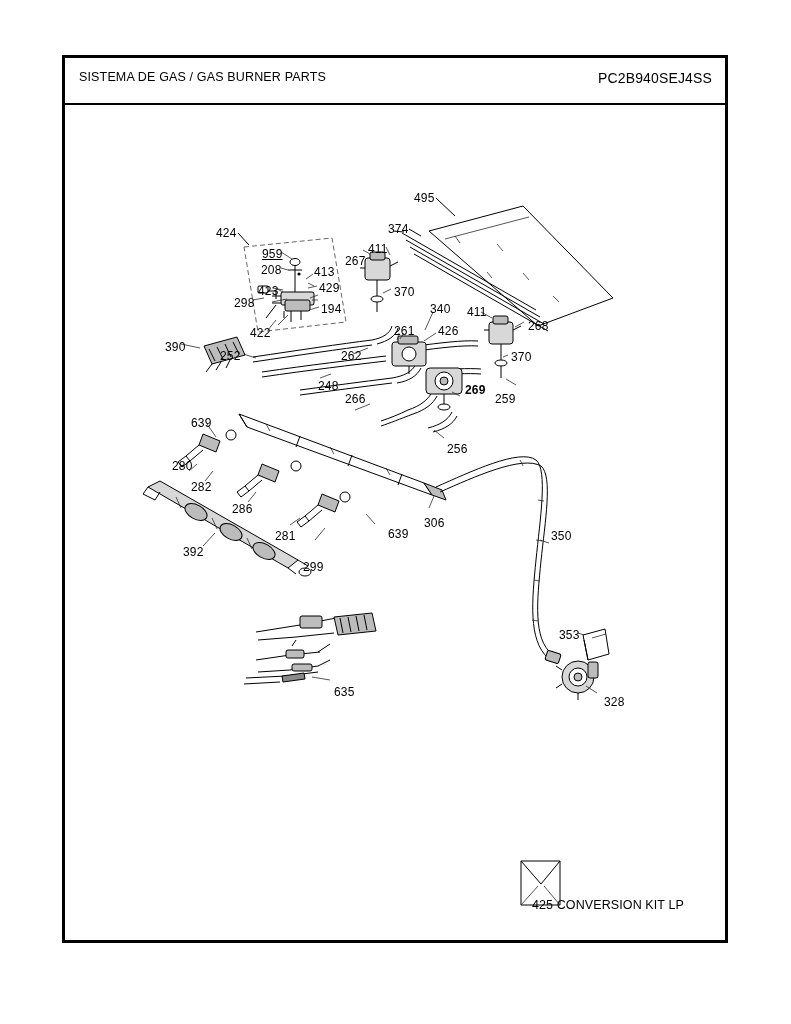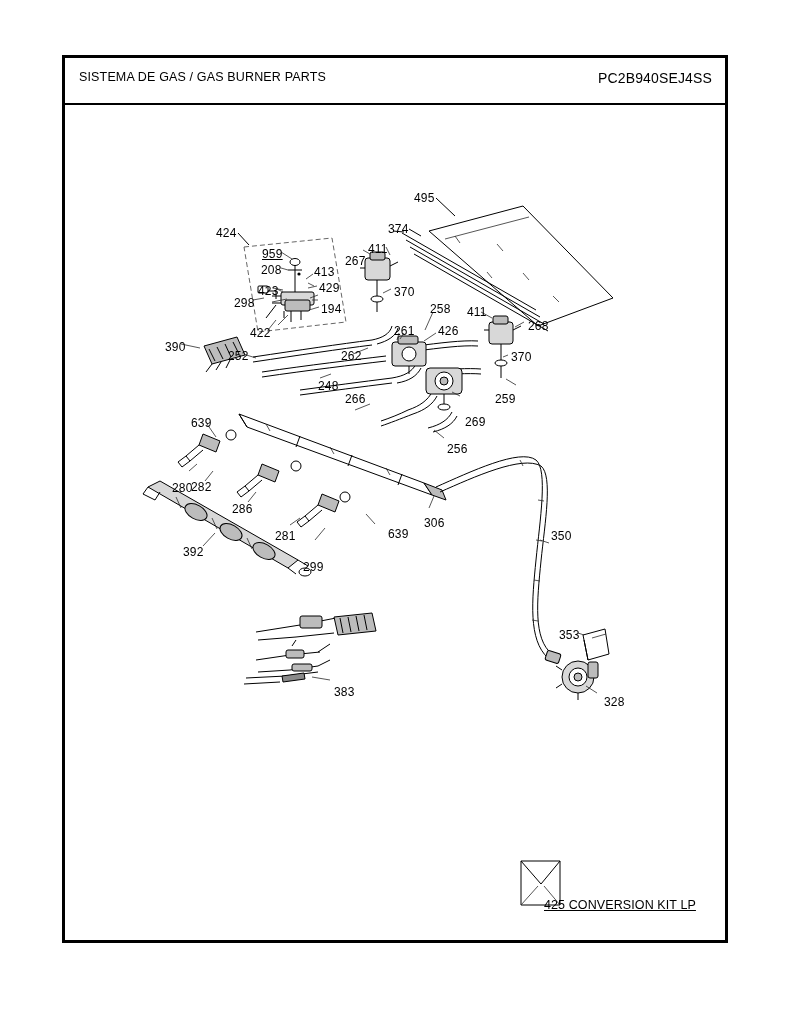--- a/index.html
+++ b/index.html
@@ -374,44 +374,44 @@
   <div class="callout" style="left:262px; top:248px;text-decoration:underline;">959</div>
   <div class="callout" style="left:368px; top:243px;">411</div>
   <div class="callout" style="left:345px; top:255px;">267</div>
   <div class="callout" style="left:261px; top:264px;">208</div>
   <div class="callout" style="left:314px; top:266px;">413</div>
   <div class="callout" style="left:319px; top:282px;">429</div>
   <div class="callout" style="left:258px; top:285px;">423</div>
   <div class="callout" style="left:394px; top:286px;">370</div>
   <div class="callout" style="left:234px; top:297px;">298</div>
   <div class="callout" style="left:321px; top:303px;">194</div>
-  <div class="callout" style="left:430px; top:303px;">258</div>
+  <div class="callout" style="left:430px; top:303px;">340</div>
   <div class="callout" style="left:467px; top:306px;">411</div>
   <div class="callout" style="left:528px; top:320px;">268</div>
   <div class="callout" style="left:250px; top:327px;">422</div>
   <div class="callout" style="left:394px; top:325px;">261</div>
   <div class="callout" style="left:438px; top:325px;">426</div>
   <div class="callout" style="left:165px; top:341px;">390</div>
-  <div class="callout" style="left:228px; top:350px;text-align:right;">252</div>
+  <div class="callout" style="left:220px; top:350px;text-align:right;">252</div>
   <div class="callout" style="left:341px; top:350px;">262</div>
   <div class="callout" style="left:511px; top:351px;">370</div>
   <div class="callout" style="left:318px; top:380px;">248</div>
-  <div class="callout" style="left:465px; top:416px;">269</div>
+  <div class="callout" style="left:465px; top:384px;font-weight:bold;">269</div>
   <div class="callout" style="left:495px; top:393px;">259</div>
   <div class="callout" style="left:345px; top:393px;">266</div>
   <div class="callout" style="left:191px; top:417px;">639</div>
   <div class="callout" style="left:447px; top:443px;">256</div>
-  <div class="callout" style="left:172px; top:482px;">280</div>
+  <div class="callout" style="left:172px; top:460px;">280</div>
   <div class="callout" style="left:191px; top:481px;">282</div>
   <div class="callout" style="left:232px; top:503px;">286</div>
   <div class="callout" style="left:275px; top:530px;">281</div>
   <div class="callout" style="left:303px; top:544px;margin-top:17px;">299</div>
   <div class="callout" style="left:388px; top:528px;">639</div>
   <div class="callout" style="left:424px; top:517px;">306</div>
   <div class="callout" style="left:551px; top:530px;">350</div>
   <div class="callout" style="left:183px; top:546px;">392</div>
   <div class="callout" style="left:559px; top:629px;">353</div>
-  <div class="callout" style="left:334px; top:686px;">383</div>
+  <div class="callout" style="left:334px; top:686px;">635</div>
   <div class="callout" style="left:604px; top:696px;">328</div>
 
-  <div class="kit-label" style="left:544px; top:898px;text-decoration:underline;">425 CONVERSION KIT LP</div>
+  <div class="kit-label" style="left:532px; top:898px;">425 CONVERSION KIT LP</div>
 
 </div>
 
 </body></html>

